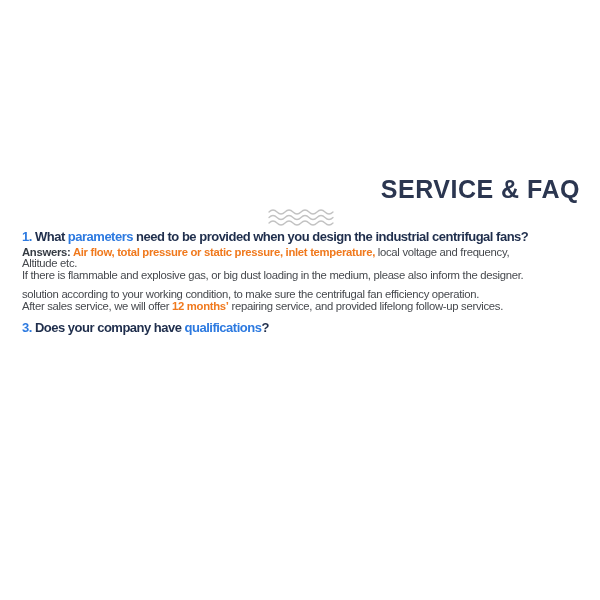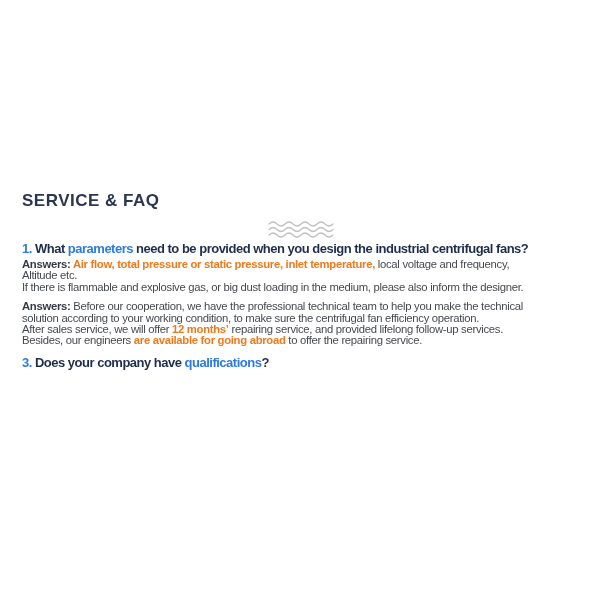--- a/index.html
+++ b/index.html
@@ -20,27 +20,26 @@
     overflow:hidden;
     position:relative;
   }
   .page{
     position:absolute;inset:0;background:var(--page-bg);
   }
   .content{
     position:absolute;top:176px;left:22px;right:20px;
   }
   .page-title{
-    text-align:left;
-    font-size:17px;
+    text-align:right;
+    font-size:25px;
     line-height:26px;
     font-weight:600;
     letter-spacing:0.5px;
     color:var(--title-navy);
-    margin-top:12px;
   }
   .waves-wrap{
     text-align:center;
     margin-top:5px;
     line-height:0;
   }
   .faq-list{}
   .faq-item + .faq-item{margin-top:8px;}
   .question{
     font-size:13px;
@@ -91,24 +90,22 @@
     <section class="faq-item">
           <h3 class="question"><span class="seg seg-num">1. </span><span class="seg seg-strong">What </span><span class="seg seg-blue">parameters</span><span class="seg seg-strong"> need to be provided when you design the industrial centrifugal fans?</span></h3>
           <div class="answer">
             <div class="answer-line"><span class="seg seg-label">Answers: </span><span class="seg seg-orange">Air flow, total pressure or static pressure, inlet temperature,</span><span class="seg seg-body"> local voltage and frequency,</span></div>
             <div class="answer-line"><span class="seg seg-body">Altitude etc.</span></div>
             <div class="answer-line"><span class="seg seg-body">If there is flammable and explosive gas, or big dust loading in the medium, please also inform the designer.</span></div>
           </div>
         </section>
         <section class="faq-item">
           <div class="answer">
-            <div class="answer-line"><span class="seg seg-label">Answers: </span><span class="seg seg-body">Before our cooperation, we have the professional technical team to help you make the technical</span></div>
             <div class="answer-line"><span class="seg seg-body">solution according to your working condition, to make sure the centrifugal fan efficiency operation.</span></div>
             <div class="answer-line"><span class="seg seg-body">After sales service, we will offer </span><span class="seg seg-orange">12 months’</span><span class="seg seg-body"> repairing service, and provided lifelong follow-up services.</span></div>
-            <div class="answer-line"><span class="seg seg-body">Besides, our engineers </span><span class="seg seg-orange">are available for going abroad</span><span class="seg seg-body"> to offer the repairing service.</span></div>
           </div>
         </section>
         <section class="faq-item">
           <h3 class="question"><span class="seg seg-num">3. </span><span class="seg seg-strong">Does your company have </span><span class="seg seg-blue">qualifications</span><span class="seg seg-strong">?</span></h3>
         </section>
       </div>
 
   </div>
 </div>
 

